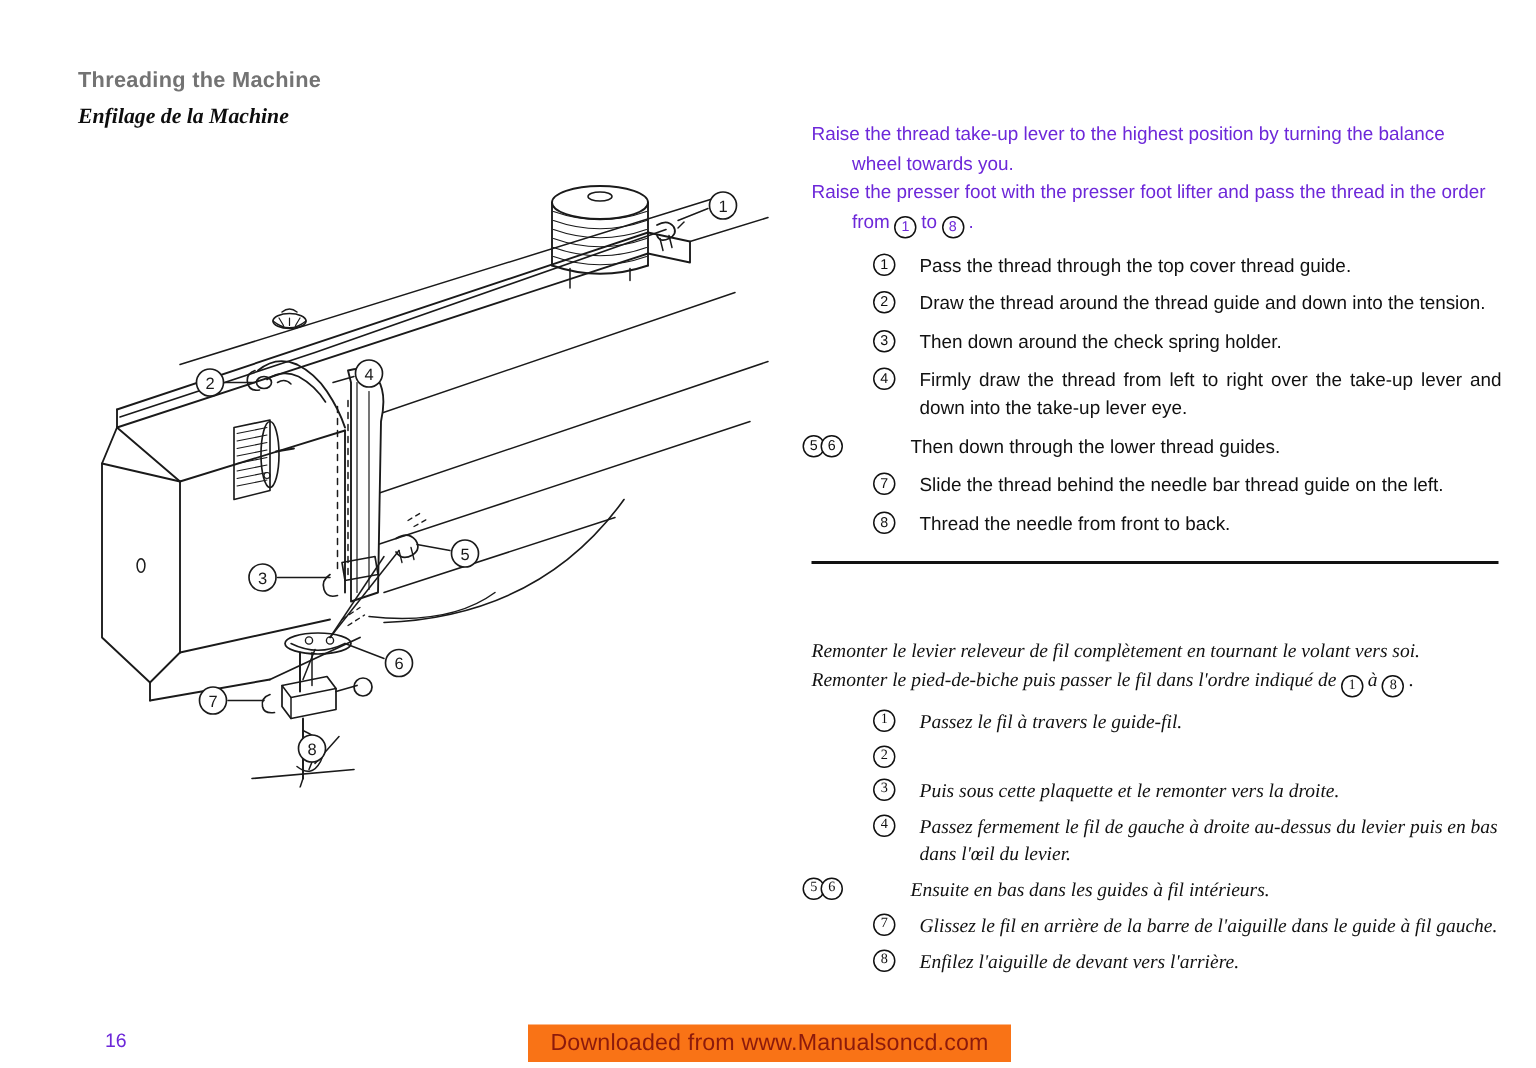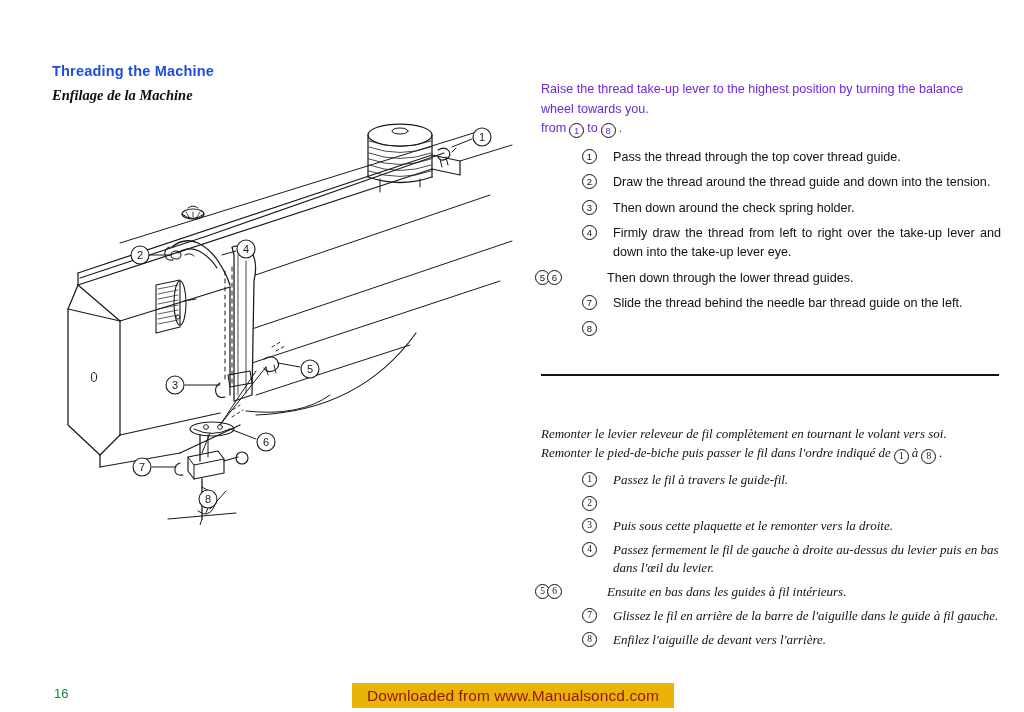--- a/index.html
+++ b/index.html
@@ -21,23 +21,22 @@
     position: absolute;
     left: 52px;
     top: 45px;
     width: 420px;
   }
   .title-en {
     font-family: "Liberation Sans", sans-serif;
     font-weight: bold;
     font-size: 14.5px;
     letter-spacing: .2px;
-    color: #1d4ed8;
+    color: #737373;
     line-height: 1.25;
-    margin-top: 17px;
   }
   .title-fr {
     font-family: "Liberation Serif", serif;
     font-style: italic;
     font-weight: bold;
     font-size: 14.5px;
     color: #0d0d0d;
     line-height: 1.3;
     margin-top: 6px;
   }
@@ -49,21 +48,21 @@
     top: 80px;
     width: 460px;
   }
   .intro-en {
     font-size: 12.6px;
     line-height: 19.6px;
     color: #6d28d9;
     text-align: justify;
   }
   .intro-en .ln { display: block; }
-  .intro-en .ln.nj { text-align: left; }
+  .intro-en .ln.nj { text-align: left; margin-left: 27px; }
 
   ol.steps {
     list-style: none;
     margin: 9px 0 0 0;
     padding: 0;
   }
   ol.steps > li {
     display: flex;
     align-items: flex-start;
     margin-bottom: 6.5px;
@@ -144,24 +143,24 @@
   ol.steps-fr .steptext {
     font-family: "Liberation Serif", serif;
     font-size: 13px;
     line-height: 18.5px;
     text-align: left;
   }
 
   
   .page-num {
     position: absolute;
-    left: 54px;
+    left: 70px;
     top: 686px;
     font-size: 13px;
-    color: #15803d;
+    color: #6d28d9;
   }
   .dl-banner {
     position: absolute;
     left: 352px;
     top: 683px;
     width: 322px;
     height: 25px;
     background: #ffff4d;
     display: flex;
     align-items: center;
@@ -403,20 +402,21 @@
     </g>
   </g>
 </svg>
 </div>
 
 <div class="col-right">
 
   <div class="intro-en">
     <span class="ln">Raise the thread take-up lever to the highest position by turning the balance</span>
     <span class="ln nj">wheel towards you.</span>
+    <span class="ln">Raise the presser foot with the presser foot lifter and pass the thread in the order</span>
     <span class="ln nj"><span>from</span><span class="circ inline">1</span><span>to</span><span class="circ inline">8</span><span>.</span></span>
   </div>
 
   <ol class="steps">
     <li>
       <span class="marker">
           <span class="circ">1</span>
         </span>
       <span class="steptext nj">Pass the thread through the top cover thread guide.</span>
     </li>
@@ -448,20 +448,21 @@
     <li>
       <span class="marker">
           <span class="circ">7</span>
         </span>
       <span class="steptext nj">Slide the thread behind the needle bar thread guide on the left.</span>
     </li>
     <li>
       <span class="marker">
           <span class="circ">8</span>
         </span>
+      <span class="steptext nj">Thread the needle from front to back.</span>
     </li>
   </ol>
 </div>
 
 <div class="divider"></div>
 
 <div class="col-fr">
 
   <div class="intro-fr">
     <span class="ln">Remonter le levier releveur de fil complètement en tournant le volant vers soi.</span>
@@ -509,15 +510,15 @@
       <span class="marker">
           <span class="circ ser">8</span>
         </span>
       <span class="steptext">Enfilez l'aiguille de devant vers l'arrière.</span>
     </li>
   </ol>
 </div>
 
 <div class="page-num">16</div>
 
-<div class="dl-banner" style="background: #eab308;">
+<div class="dl-banner" style="background: #f97316;">
   <span style="color: rgb(140, 26, 12);">Downloaded from www.Manualsoncd.com</span>
 </div>
 
 </body></html>

